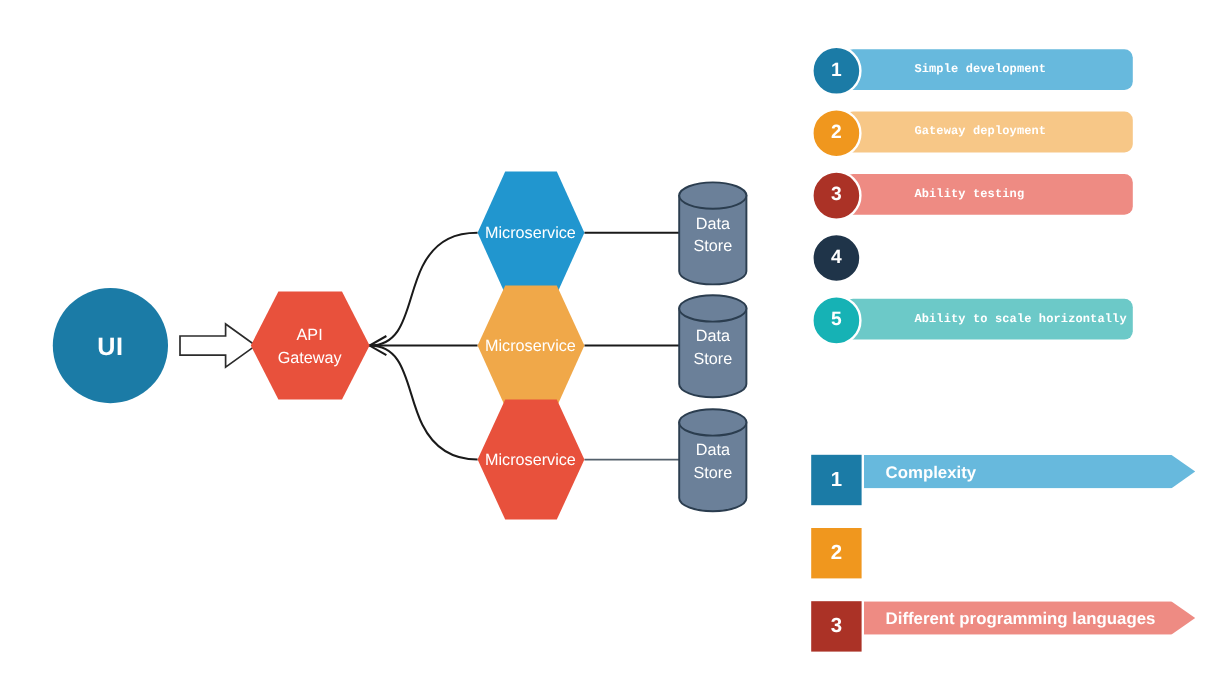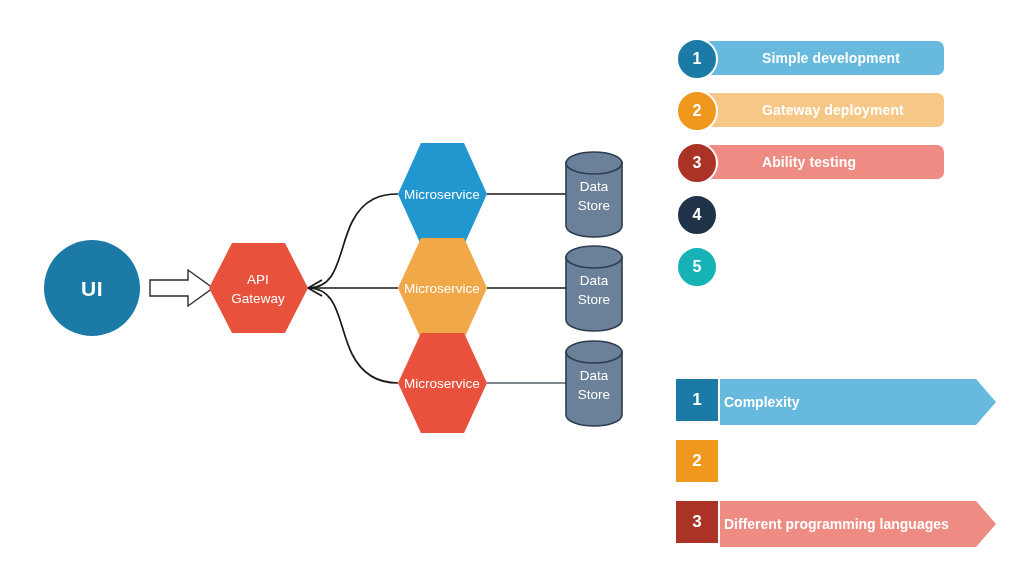--- a/index.html
+++ b/index.html
@@ -79,24 +79,25 @@
     right: 0;
     height: 34px;
     border-radius: 7px;
     display: flex;
     align-items: center;
     box-sizing: border-box;
     padding-left: 58px;
   }
   .benefit-bar span {
     color: #ffffff;
-    font-size: 14px;
+    font-size: 10px;
     font-weight: bold;
     letter-spacing: .1px;
     white-space: nowrap;
+    font-family: Liberation Mono, monospace;
   }
   .benefit-circle {
     position: absolute;
     left: 0;
     top: 0;
     width: 42px;
     height: 42px;
     border-radius: 50%;
     border: 2.5px solid #ffffff;
     box-sizing: border-box;
@@ -133,24 +134,24 @@
     color: #ffffff;
     font-size: 17px;
     font-weight: bold;
     z-index: 2;
   }
   .draw-arrow {
     position: absolute;
     left: 44px;
     top: 0;
     right: 0;
-    height: 46px;
-    display: flex;
-    align-items: center;
-    padding-left: 4px;
+    height: 28px;
+    display: flex;
+    align-items: center;
+    padding-left: 18px;
     box-sizing: border-box;
     clip-path: polygon(0 0, calc(100% - 20px) 0, 100% 50%, calc(100% - 20px) 100%, 0 100%);
   }
   .draw-arrow span {
     color: #ffffff;
     font-size: 14px;
     font-weight: bold;
     white-space: nowrap;
   }
 </style>
@@ -234,20 +235,23 @@
         <span>Ability testing</span>
       </div>
       <div class="benefit-circle" style="background:#ab3226">3</div>
     </div>
 
     <div class="benefit-row">
       <div class="benefit-circle" style="background:#1f3449">4</div>
     </div>
 
     <div class="benefit-row">
+      <div class="benefit-bar" style="background:#6cc9c8">
+        <span>Ability to scale horizontally</span>
+      </div>
       <div class="benefit-circle" style="background:#16b2b5">5</div>
     </div>
   </div>
 
   <div id="drawbacks">
 
     <div class="draw-row">
       <div class="draw-num" style="background:#1b7ba6">1</div>
       <div class="draw-arrow" style="background:#67b9dd">
         <span>Complexity</span>

